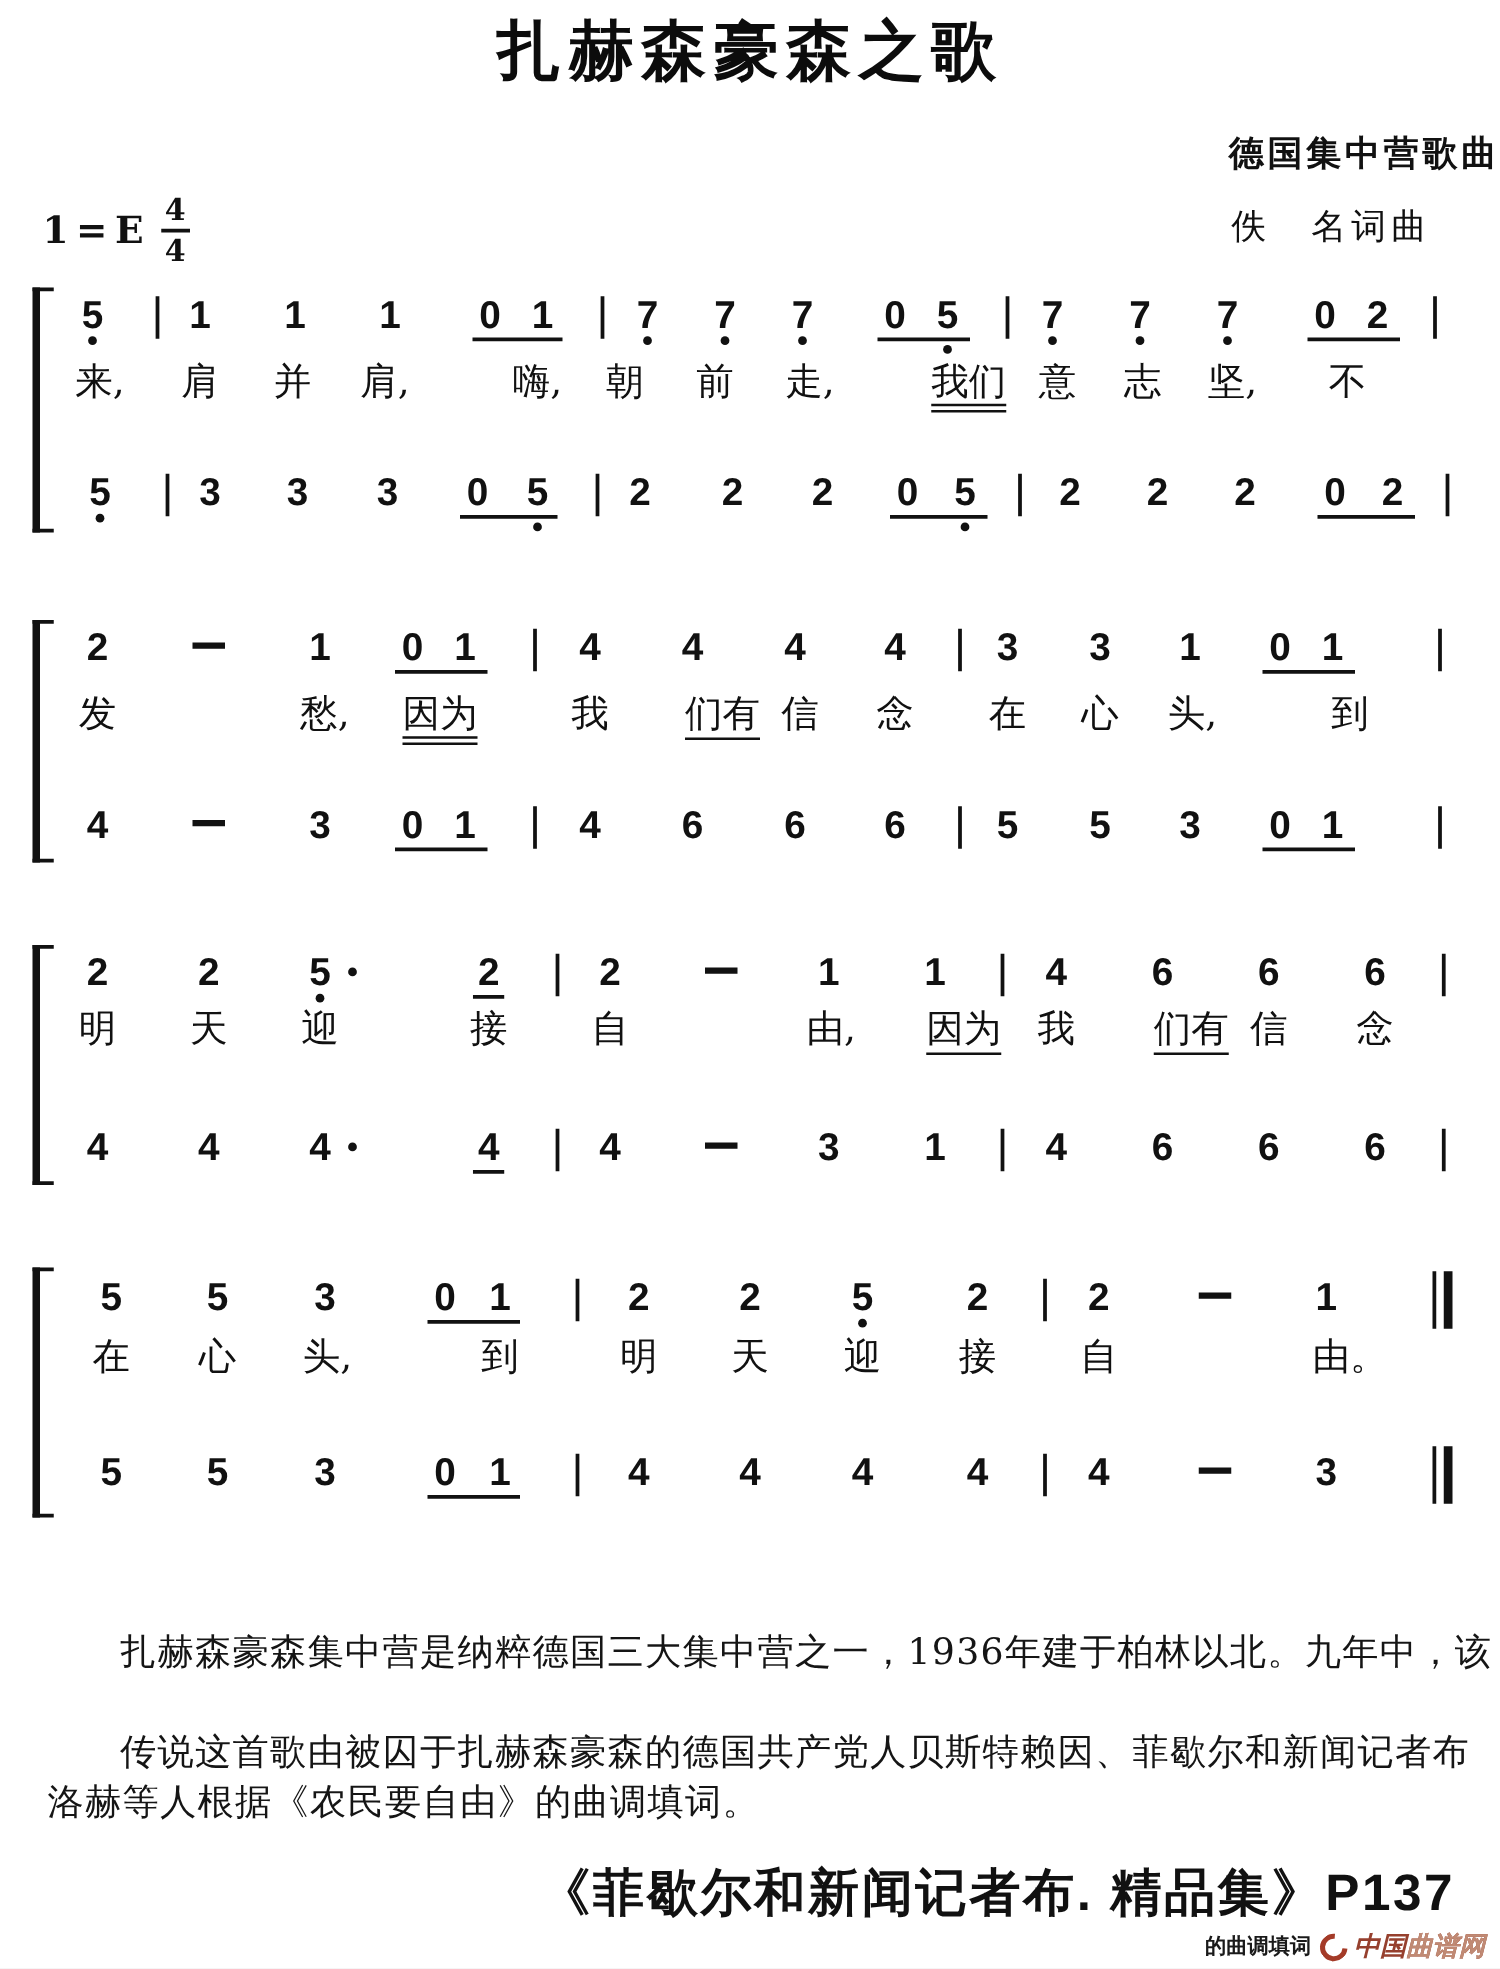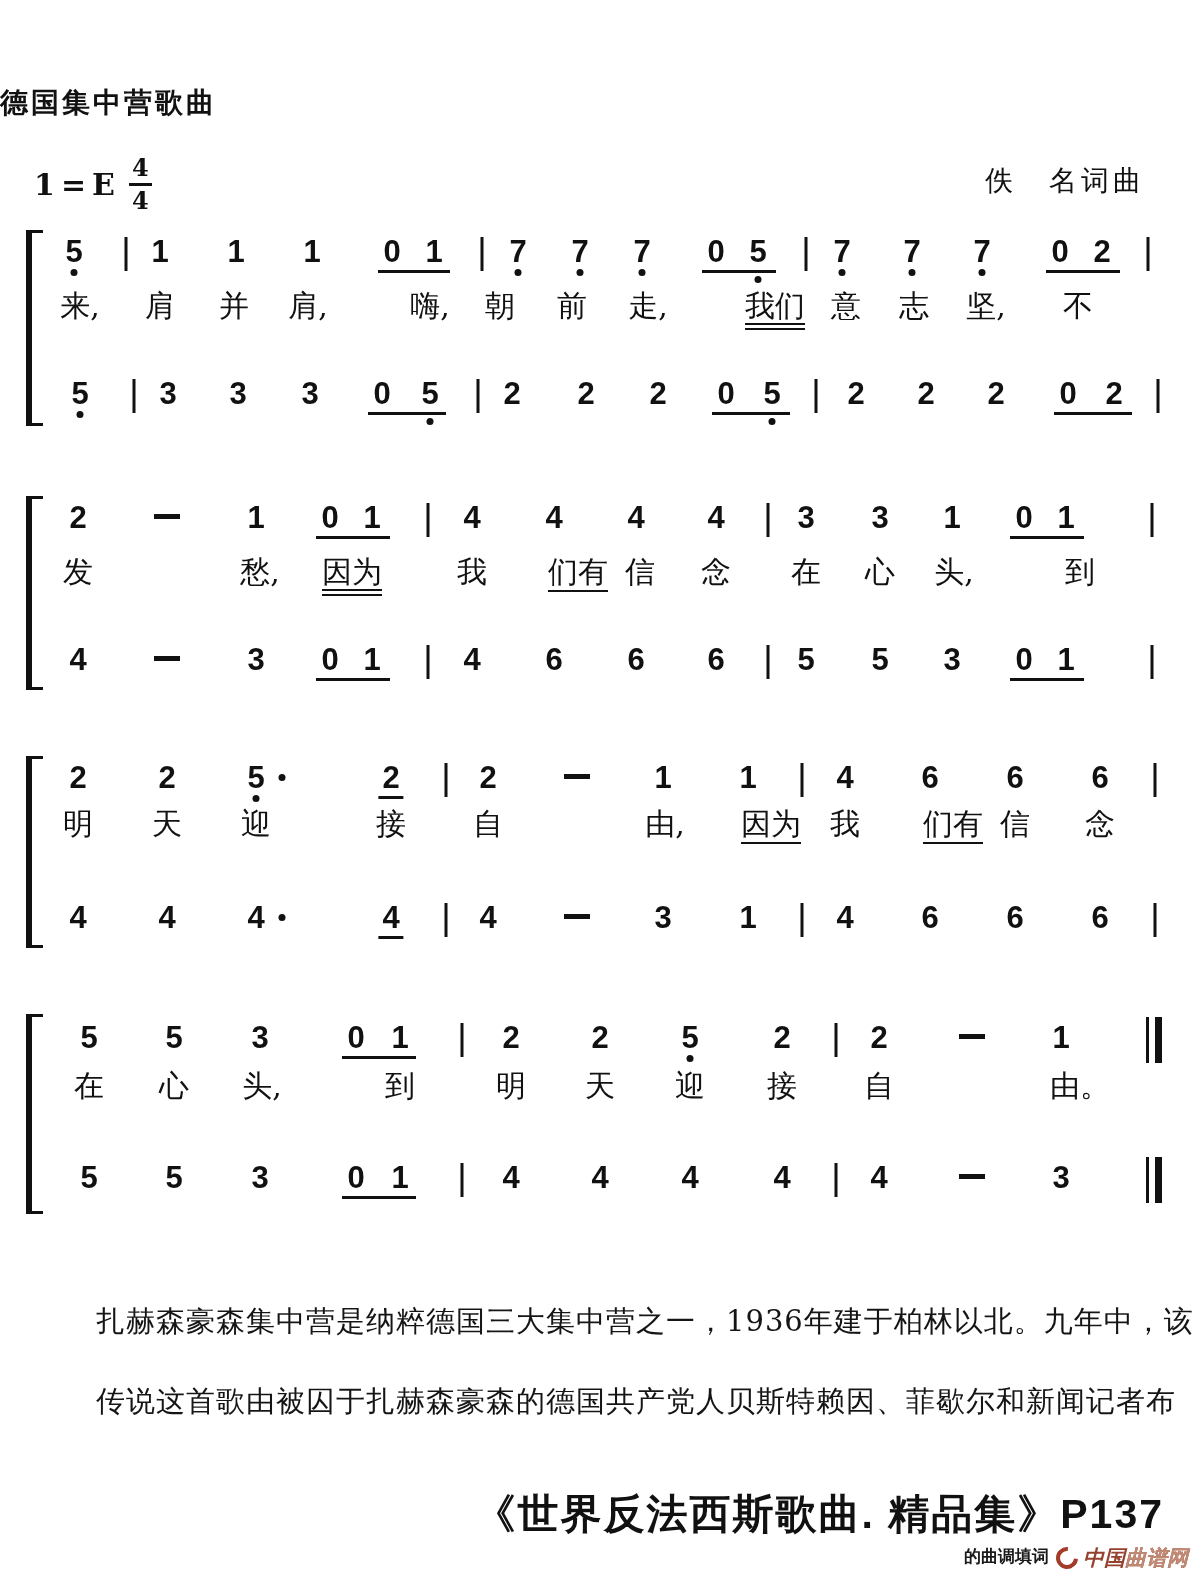--- a/index.html
+++ b/index.html
@@ -1,21 +1,21 @@
 <!DOCTYPE html>
 <html><head>
 <meta charset="utf-8">
 <style>
   html,body{margin:0;padding:0;background:#e8e8e8;}
   #page{position:relative;width:1200px;height:1575px;background:#ffffff;color:#111;
         font-family:"Liberation Sans","DejaVu Sans",sans-serif;overflow:hidden;margin:0 auto;}
 
   .title{position:absolute;top:12px;left:0;width:100%;text-align:center;
          font:900 52px/1.15 "Liberation Sans",sans-serif;letter-spacing:6px;color:#0c0c0c;}
-  .subtitle{position:absolute;top:86px;left:0;width:100%;text-align:left;
+  .subtitle{position:absolute;top:106px;left:0;width:100%;text-align:right;
          font:700 28px/1.2 "Liberation Sans",sans-serif;letter-spacing:3px;}
   .keysig{position:absolute;left:34px;top:156px;display:flex;align-items:center;
          font:700 30px/1 "DejaVu Serif","Liberation Serif",serif;}
   .keysig .eq{margin:0 6px;}
   .frac{display:inline-block;margin-left:14px;text-align:center;
         font:700 24px/1 "DejaVu Serif",serif;}
   .frac .num{display:block;border-bottom:3px solid #111;padding:0 3px 3px;}
   .frac .den{display:block;padding-top:3px;}
   .credit{position:absolute;right:55px;top:164px;
         font:400 28px/1.2 "DejaVu Serif","Liberation Serif",serif;letter-spacing:4px;white-space:nowrap;margin-left:29px;}
@@ -49,20 +49,21 @@
   .wm-logo{width:14px;height:14px;border:4px solid #a43b28;border-right-color:transparent;
            border-radius:50%;transform:rotate(-40deg);margin:0 5px 0 7px;}
   .wm-site{font:700 italic 21px/1.1 "Liberation Sans",sans-serif;white-space:nowrap;}
   .wm-site .p1{color:#96402e;}
   .wm-site .p2{color:#c08a74;text-shadow:0 0 0 #96402e;font-style:italic;}
 </style>
 </head>
 <body>
 
 <div id="page">
+  <div class="title">扎赫森豪森之歌</div>
   <div class="subtitle">德国集中营歌曲</div>
 
   <div class="keysig">
     <span>1</span>
     <span class="eq">=</span>
     <span>E</span>
     <span class="frac">
       <span class="num">4</span>
       <span class="den">4</span>
     </span>
@@ -284,21 +285,22 @@
       <span class="note" style="left: 1061px; top: 1162px;">3</span>
       <span class="endbar" style="left: 1146px; top: 1162px;">
         <i class="tn"></i>
         <i class="tk"></i>
       </span>
       <span class="beam" style="left: 342px; top: 1196px; width: 74px;"></span>
     </div>
 
   <div class="para-line indent" style="top:1306px">扎赫森豪森集中营是纳粹德国三大集中营之一，1936年建于柏林以北。九年中，该</div>
   <div class="para-line indent" style="top:1386px">传说这首歌由被囚于扎赫森豪森的德国共产党人贝斯特赖因、菲歇尔和新闻记者布</div>
-
-  <div class="source">《世界反法西斯歌曲. 精品集》P137</div>
+  <div class="para-line" style="top:1426px">洛赫等人根据《农民要自由》的曲调填词。</div>
+
+  <div class="source">《菲歇尔和新闻记者布. 精品集》P137</div>
 
   <div class="watermark">
     <span class="wm-prefix">的曲调填词</span>
     <span class="wm-logo"></span>
     <span class="wm-site"><span class="p1">中国</span><span class="p2">曲谱网</span></span>
   </div>
 </div>
 
 </body></html>

